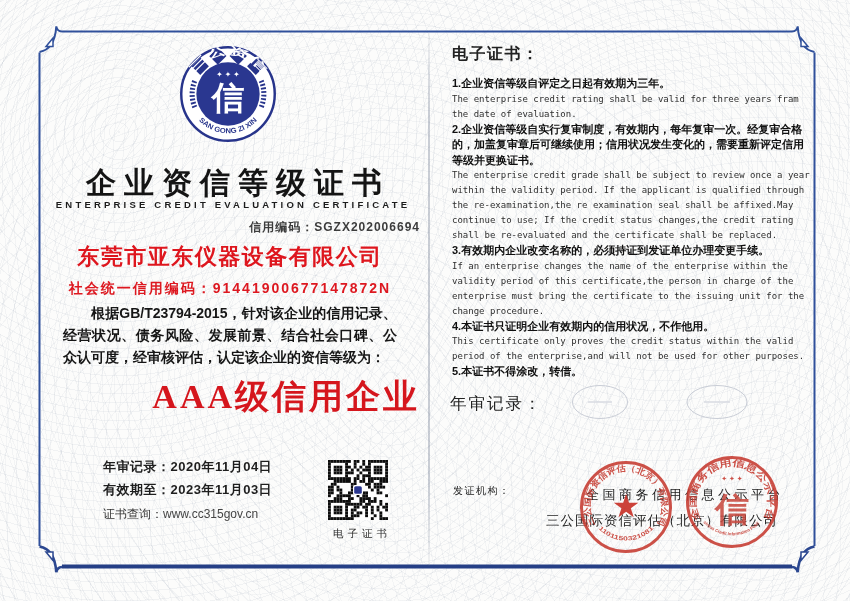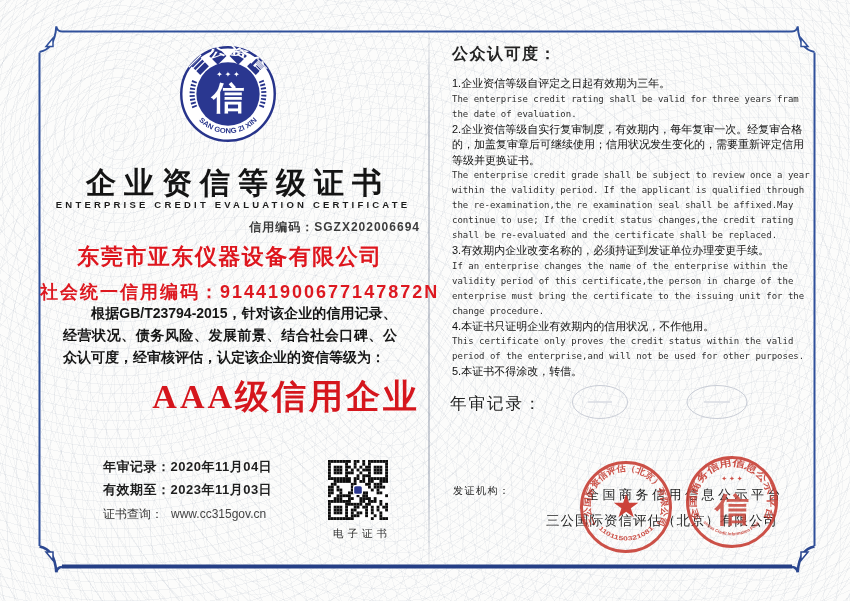--- a/index.html
+++ b/index.html
@@ -20,36 +20,36 @@
   .title{left:40px;top:163px;width:380px;text-align:center;
     font-family:"Liberation Serif",serif;font-weight:bold;font-size:30px;color:#141414;
     letter-spacing:8px;padding-left:8px;white-space:nowrap;}
   .subtitle{left:40px;top:199px;width:380px;text-align:center;font-weight:bold;
     font-size:9.5px;color:#1c1c1c;letter-spacing:3.2px;padding-left:3px;white-space:nowrap;}
   .credit-code{left:40px;top:219px;width:380px;text-align:right;font-weight:bold;
     font-size:12px;color:#3c3c3c;letter-spacing:1px;}
   .company{left:30px;top:242px;width:400px;text-align:center;font-weight:bold;
     font-size:22px;color:#de161e;letter-spacing:1.5px;white-space:nowrap;}
   .social{left:40px;top:280px;width:380px;text-align:center;font-weight:bold;
-    font-size:18px;color:#dd1820;letter-spacing:2px;white-space:nowrap;}
+    font-size:14px;color:#dd1820;letter-spacing:2px;white-space:nowrap;}
   .statement{left:63px;top:302px;width:334px;font-weight:bold;font-size:14px;
     line-height:22px;color:#161616;text-indent:2em;text-align:justify;}
   .rating{left:40px;top:374px;width:380px;text-align:right;
     font-family:"Liberation Serif",serif;font-weight:bold;font-size:34px;
     color:#d5161d;letter-spacing:3px;white-space:nowrap;}
   .dateline{left:103px;font-weight:bold;font-size:13px;color:#1e1e1e;letter-spacing:.5px;}
   .queryline{left:103px;top:506px;font-size:12px;color:#333;}
-  .queryline .url{color:#444;margin-left:8px;font-weight:normal;}
+  .queryline .url{color:#444;font-weight:normal;}
   .qr-wrap{left:328px;top:460px;width:60px;height:60px;}
   .qr-caption{left:322px;top:527px;width:72px;text-align:center;font-size:10.5px;
     color:#2b2b2b;letter-spacing:4px;padding-left:4px;}
   
   .r-heading{left:452px;top:44px;font-size:16px;color:#222;letter-spacing:1.5px;font-weight:600;}
   .items{left:452px;top:76px;width:358px;height:318px;overflow:hidden;}
-  .item-cn{font-size:11px;font-weight:normal;color:#101010;line-height:15.5px;}
+  .item-cn{font-size:11px;font-weight:bold;color:#101010;line-height:15.5px;}
   .item-en{font-family:"DejaVu Sans Mono",monospace;font-size:9px;color:#2e2e2e;line-height:15px;}
   .annual-label{left:450px;top:393px;font-size:16.5px;color:#222;letter-spacing:2px;}
   .issuer-label{left:453px;top:484px;font-size:10px;color:#222;letter-spacing:1.5px;}
   .issuer-line1{left:586px;top:486px;font-size:13px;color:#1d1d1d;letter-spacing:3.5px;white-space:nowrap;}
   .issuer-line2{left:546px;top:512px;font-size:13.5px;color:#1d1d1d;letter-spacing:1px;white-space:nowrap;}
   .fold{left:428px;top:33px;width:2px;height:533px;
     background:linear-gradient(to bottom,rgba(125,135,155,.08),rgba(125,135,155,.4) 15%,rgba(125,135,155,.4) 85%,rgba(125,135,155,.08));}
   .stamp{opacity:.88;}
 </style>
 </head>
@@ -378,21 +378,21 @@
           <rect x="57.14" y="57.14" width="2.86" height="2.86"></rect>
         </g>
       <rect x="25" y="25" width="10" height="10" rx="2" fill="#ffffff"></rect>
       <rect x="26.2" y="26.2" width="7.6" height="7.6" rx="1.6" fill="#2a3790"></rect>
     </svg>
     <div class="abs qr-caption">电子证书</div>
   </div>
 
   <div>
 
-    <div class="abs r-heading">公众认可度：</div>
+    <div class="abs r-heading">电子证书：</div>
 
     <div class="abs items">
       <div>
         <div class="item-cn">1.企业资信等级自评定之日起有效期为三年。</div>
         <div class="item-en">The enterprise credit rating shall be valid for three years fram the date of evaluation.</div>
       </div>
       <div>
         <div class="item-cn">2.企业资信等级自实行复审制度，有效期内，每年复审一次。经复审合格的，加盖复审章后可继续使用；信用状况发生变化的，需要重新评定信用等级并更换证书。</div>
         <div class="item-en">The enterprise credit grade shall be subject to review once a year within the validity period. If the applicant is qualified through the re-examination,the re examination seal shall be affixed.May continue to use; If the credit status changes,the credit rating shall be re-evaluated and the certificate shall be replaced.</div>
       </div>

